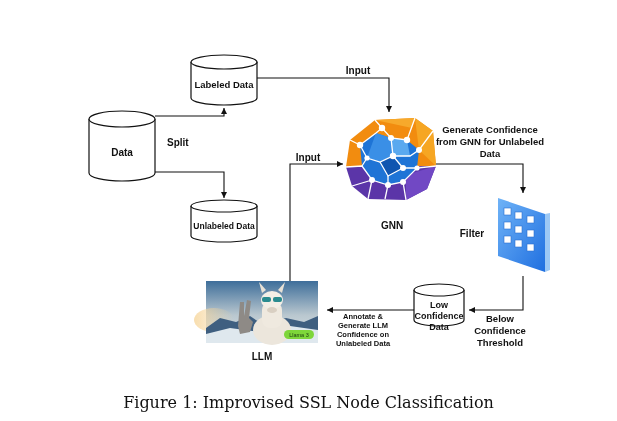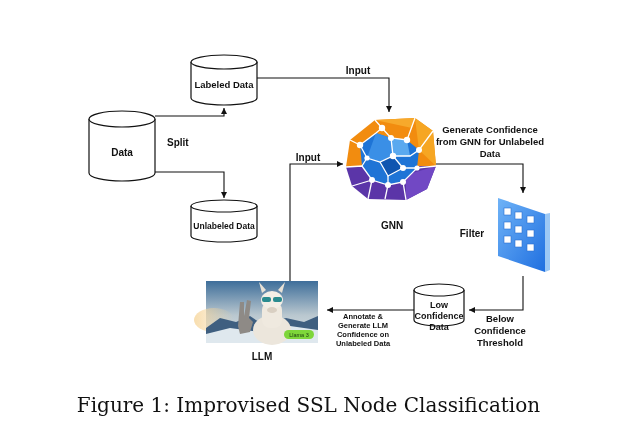--- a/index.html
+++ b/index.html
@@ -1,19 +1,19 @@
 <!DOCTYPE html>
 <html><head>
 <meta charset="utf-8">
 <style>
   html, body { margin: 0; padding: 0; background: #ffffff; }
   body { width: 617px; height: 421px; position: relative; overflow: hidden; font-family: "Liberation Sans", sans-serif; }
   svg.diagram { position: absolute; left: 0; top: 0; }
   .lbl { font-family: "Liberation Sans", sans-serif; font-weight: bold; fill: #111; }
-  .caption { position: absolute; left: 0; width: 617px; top: 393px; text-align: center; font-family: "DejaVu Serif", serif; font-size: 20px; color: #111; }
+  .caption { position: absolute; left: 0; width: 617px; top: 393px; text-align: center; font-family: "DejaVu Serif", serif; font-size: 16px; color: #111; }
 </style>
 </head>
 <body>
 
 <svg class="diagram" width="617" height="421" viewBox="0 0 617 421">
   <defs>
     <marker id="arr" markerWidth="8" markerHeight="8" refX="6" refY="3" orient="auto" markerUnits="userSpaceOnUse">
       <path d="M0,0 L6,3 L0,6 Z" fill="#111"></path>
     </marker>
     <linearGradient id="sky" x1="0" y1="0" x2="0" y2="1">

